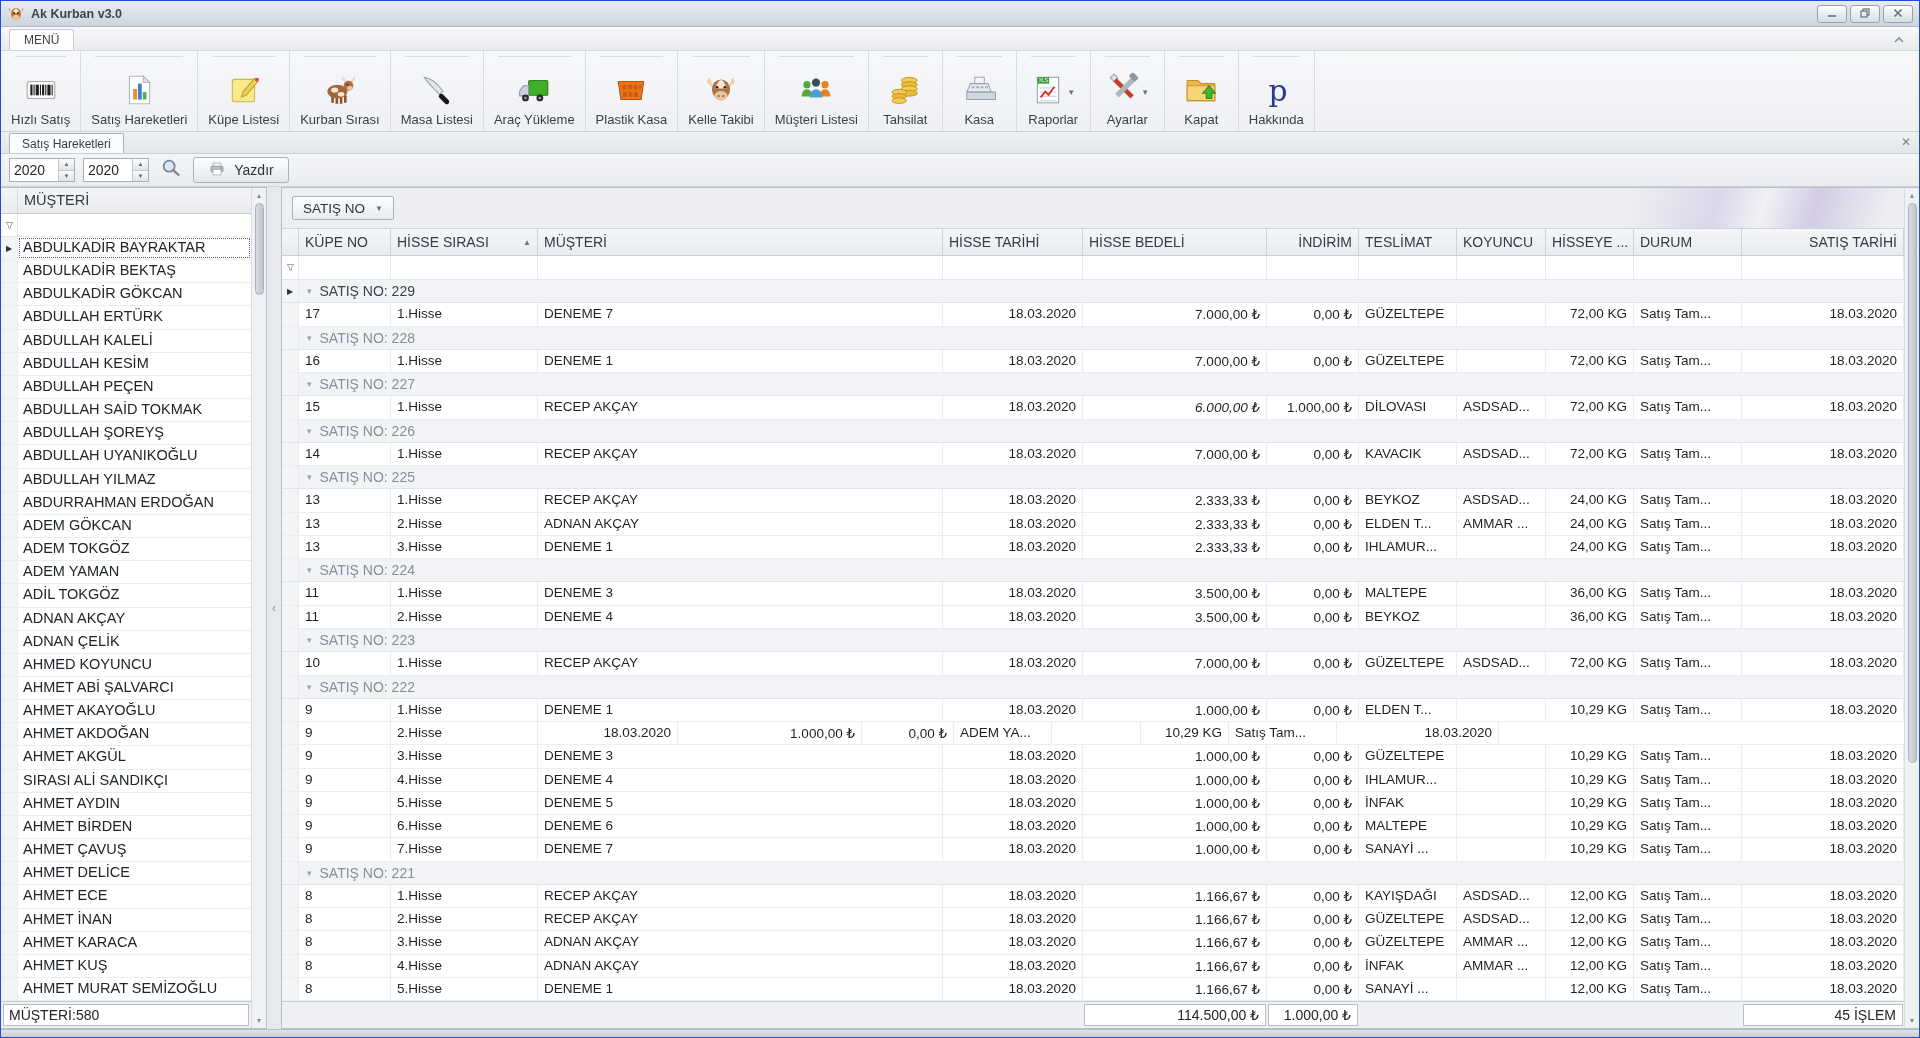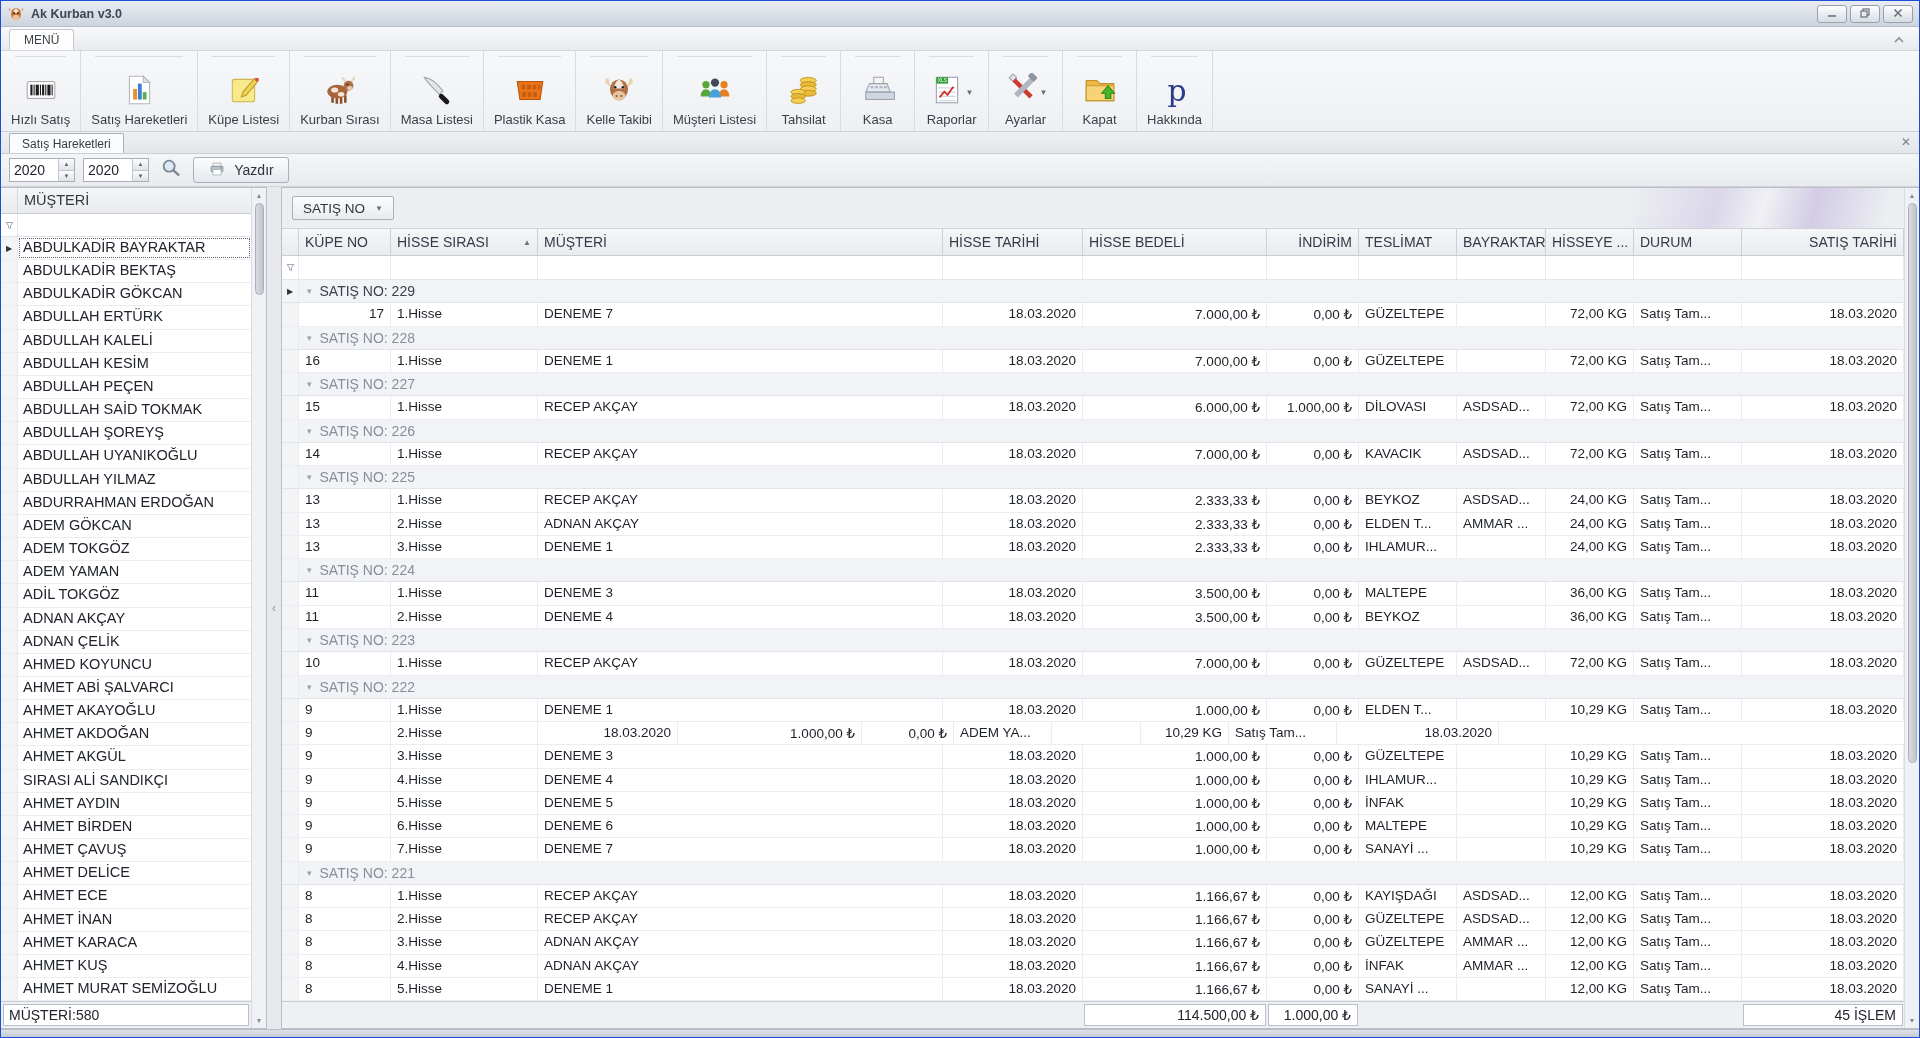--- a/index.html
+++ b/index.html
@@ -224,20 +224,35 @@
       <div class="toolbar-btn">
         <div class="t-icon-wrap">
           <div class="t-icon">
             <svg viewBox="0 0 32 32">
               <path d="M4 4c6 1 12 5 17.5 13l-3.2 3.2C12 14 7 9 4 4z" fill="#e2e6eb" stroke="#98a0aa"></path>
               <rect x="20" y="18.6" width="12" height="4.6" rx="2.3" transform="rotate(45 20 18.6)" fill="#17171a"></rect>
             </svg>
           </div>
         </div>
         <div class="t-label">Masa Listesi</div>
+      </div>
+      <div class="toolbar-btn">
+        <div class="t-icon-wrap">
+          <div class="t-icon">
+            <svg viewBox="0 0 32 32">
+              <rect x="11" y="7" width="18" height="14" rx="1" fill="#3fae29" stroke="#2d7f1e"></rect>
+              <path d="M11 12H6l-3.5 5v4.5H11z" fill="#ccd2da" stroke="#8f959e"></path>
+              <circle cx="8" cy="23.5" r="3.2" fill="#2b2b2e"></circle>
+              <circle cx="21.5" cy="23.5" r="3.2" fill="#2b2b2e"></circle>
+              <circle cx="8" cy="23.5" r="1.2" fill="#9aa2ad"></circle>
+              <circle cx="21.5" cy="23.5" r="1.2" fill="#9aa2ad"></circle>
+            </svg>
+          </div>
+        </div>
+        <div class="t-label">Araç Yükleme</div>
       </div>
       <div class="toolbar-btn">
         <div class="t-icon-wrap">
           <div class="t-icon">
             <svg viewBox="0 0 32 32">
               <path d="M4 8h24l-2.5 17h-19z" fill="#ec7418" stroke="#b5550e"></path>
               <g fill="#c45d10">
                 <rect x="8" y="11" width="3.6" height="4.4"></rect>
                 <rect x="13.2" y="11" width="3.6" height="4.4"></rect>
                 <rect x="18.4" y="11" width="3.6" height="4.4"></rect>
@@ -587,21 +602,21 @@
         </div>
         <div class="grid-header">
             <div class="gh-cell" style="width: 17px; flex: 0 0 17px;"></div>
             <div class="gh-cell" style="width: 92px; flex: 0 0 92px;"><span>KÜPE NO</span></div>
             <div class="gh-cell" style="width: 147px; flex: 0 0 147px;"><span>HİSSE SIRASI</span><span class="sort">▲</span></div>
             <div class="gh-cell" style="flex: 1 1 0%; min-width: 0px;"><span>MÜŞTERİ</span></div>
             <div class="gh-cell" style="width: 140px; flex: 0 0 140px;"><span>HİSSE TARİHİ</span></div>
             <div class="gh-cell" style="width: 184px; flex: 0 0 184px;"><span>HİSSE BEDELİ</span></div>
             <div class="gh-cell r" style="width: 92px; flex: 0 0 92px;"><span>İNDİRİM</span></div>
             <div class="gh-cell" style="width: 98px; flex: 0 0 98px;"><span>TESLİMAT</span></div>
-            <div class="gh-cell" style="width: 89px; flex: 0 0 89px;"><span>BAYRAKTAR</span></div>
+            <div class="gh-cell" style="width: 89px; flex: 0 0 89px;"><span>KOYUNCU</span></div>
             <div class="gh-cell" style="width: 88px; flex: 0 0 88px;"><span>HİSSEYE ...</span></div>
             <div class="gh-cell" style="width: 108px; flex: 0 0 108px;"><span>DURUM</span></div>
             <div class="gh-cell r" style="width: 162px; flex: 0 0 162px;"><span>SATIŞ TARİHİ</span></div>
           </div>
         <div class="grid-filter">
             <div class="gf-cell ind" style="width: 17px; flex: 0 0 17px;">
               <svg viewBox="0 0 12 12">
                 <path d="M1.5 2h9L7.3 6.3V10L4.7 9V6.3z" fill="none" stroke="#8e97a3" stroke-width="1.1"></path>
               </svg>
             </div>
@@ -620,21 +635,21 @@
         <div class="grid-rows">
             <div class="g-row group-row current">
               <div class="ind">▶</div>
               <div class="g-label">
                 <span class="tri">▾</span>
                 <span>SATIŞ NO: 229</span>
               </div>
             </div>
             <div class="g-row data-row">
               <div class="ind"></div>
-              <div class="gd-cell" style="width: 92px; flex: 0 0 92px; text-align: right;">17</div>
+              <div class="gd-cell" style="width: 92px; flex: 0 0 92px;">17</div>
               <div class="gd-cell" style="width: 147px; flex: 0 0 147px;">1.Hisse</div>
               <div class="gd-cell" style="flex: 1 1 0%; min-width: 0px;">DENEME 7</div>
               <div class="gd-cell r" style="width: 140px; flex: 0 0 140px;">18.03.2020</div>
               <div class="gd-cell r" style="width: 184px; flex: 0 0 184px;">7.000,00 ₺</div>
               <div class="gd-cell r" style="width: 92px; flex: 0 0 92px;">0,00 ₺</div>
               <div class="gd-cell" style="width: 98px; flex: 0 0 98px;">GÜZELTEPE</div>
               <div class="gd-cell" style="width: 89px; flex: 0 0 89px;"></div>
               <div class="gd-cell r" style="width: 88px; flex: 0 0 88px;">72,00 KG</div>
               <div class="gd-cell" style="width: 108px; flex: 0 0 108px;">Satış Tam...</div>
               <div class="gd-cell r" style="width: 162px; flex: 0 0 162px;">18.03.2020</div>
@@ -666,21 +681,21 @@
                 <span class="tri">▾</span>
                 <span>SATIŞ NO: 227</span>
               </div>
             </div>
             <div class="g-row data-row">
               <div class="ind"></div>
               <div class="gd-cell" style="width: 92px; flex: 0 0 92px;">15</div>
               <div class="gd-cell" style="width: 147px; flex: 0 0 147px;">1.Hisse</div>
               <div class="gd-cell" style="flex: 1 1 0%; min-width: 0px;">RECEP AKÇAY</div>
               <div class="gd-cell r" style="width: 140px; flex: 0 0 140px;">18.03.2020</div>
-              <div class="gd-cell r" style="width: 184px; flex: 0 0 184px;">6.000,00 ₺</div>
+              <div class="gd-cell r" style="width: 184px; flex: 0 0 184px; font-style: italic;">6.000,00 ₺</div>
               <div class="gd-cell r" style="width: 92px; flex: 0 0 92px;">1.000,00 ₺</div>
               <div class="gd-cell" style="width: 98px; flex: 0 0 98px;">DİLOVASI</div>
               <div class="gd-cell" style="width: 89px; flex: 0 0 89px;">ASDSAD...</div>
               <div class="gd-cell r" style="width: 88px; flex: 0 0 88px;">72,00 KG</div>
               <div class="gd-cell" style="width: 108px; flex: 0 0 108px;">Satış Tam...</div>
               <div class="gd-cell r" style="width: 162px; flex: 0 0 162px;">18.03.2020</div>
             </div>
             <div class="g-row group-row">
               <div class="ind"></div>
               <div class="g-label">

